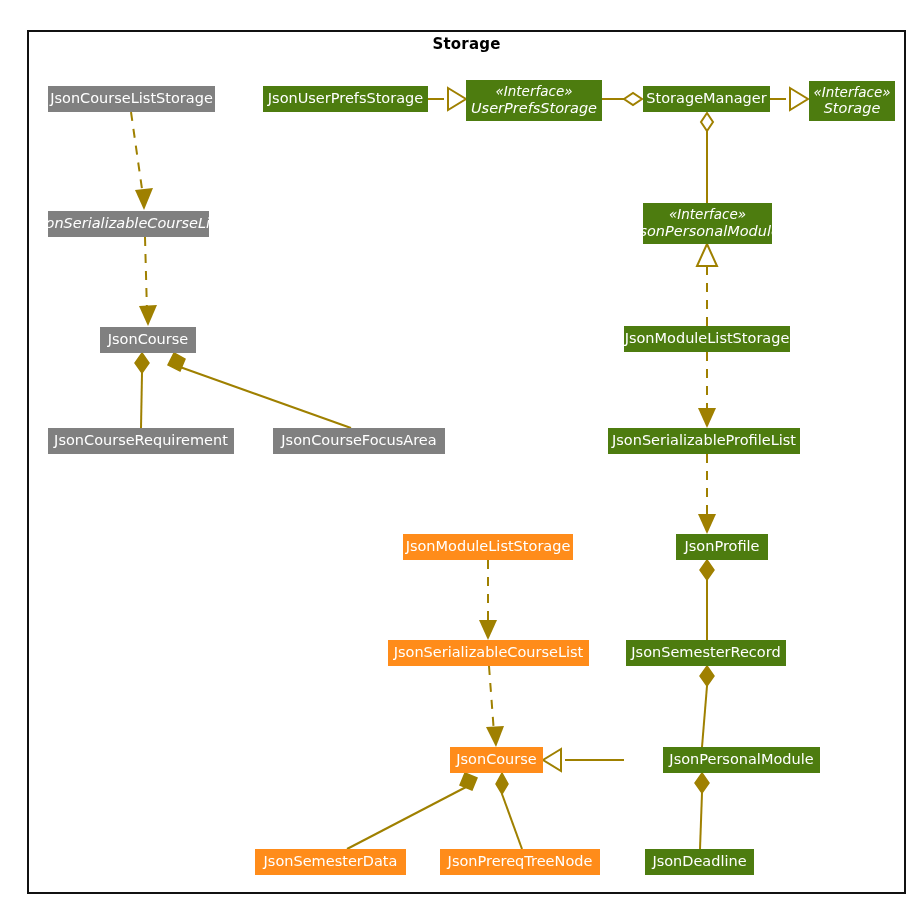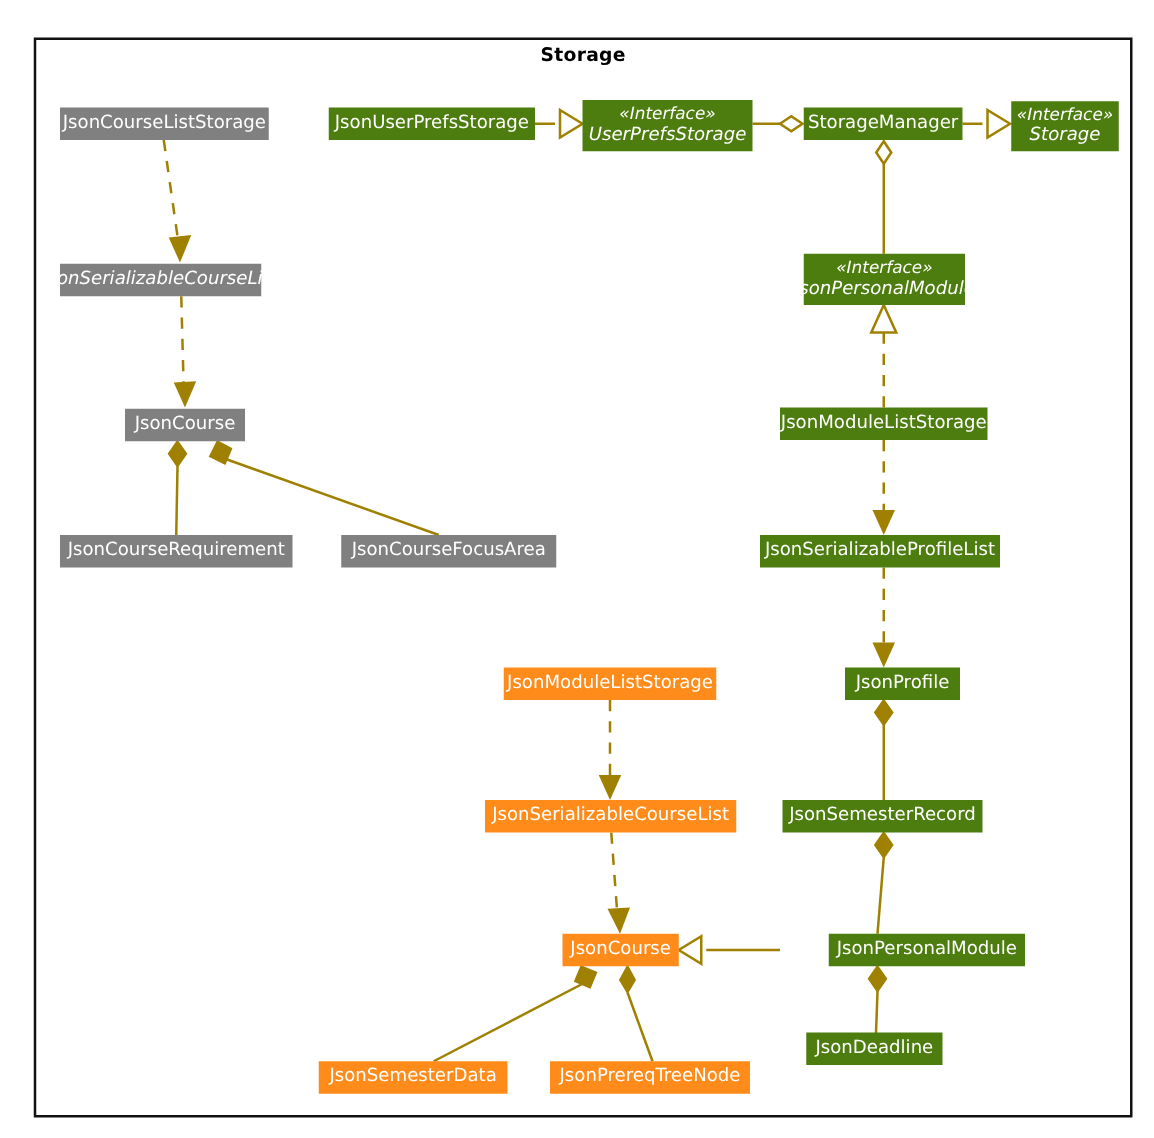--- a/index.html
+++ b/index.html
@@ -251,18 +251,18 @@
       </div>
       <div class="node olive" style="left: 624px; top: 747px; width: 157px; height: 26px; margin-left: 39px;">
         <span>JsonPersonalModule</span>
       </div>
       <div class="node orange" style="left: 255px; top: 849px; width: 151px; height: 26px;">
         <span>JsonSemesterData</span>
       </div>
       <div class="node orange" style="left: 440px; top: 849px; width: 160px; height: 26px;">
         <span>JsonPrereqTreeNode</span>
       </div>
-      <div class="node olive" style="left: 645px; top: 826px; width: 109px; height: 26px;">
+      <div class="node olive" style="left: 645px; top: 849px; width: 109px; height: 26px;">
         <span>JsonDeadline</span>
       </div>
     </div>
 
 </div>
 
 </body></html>

